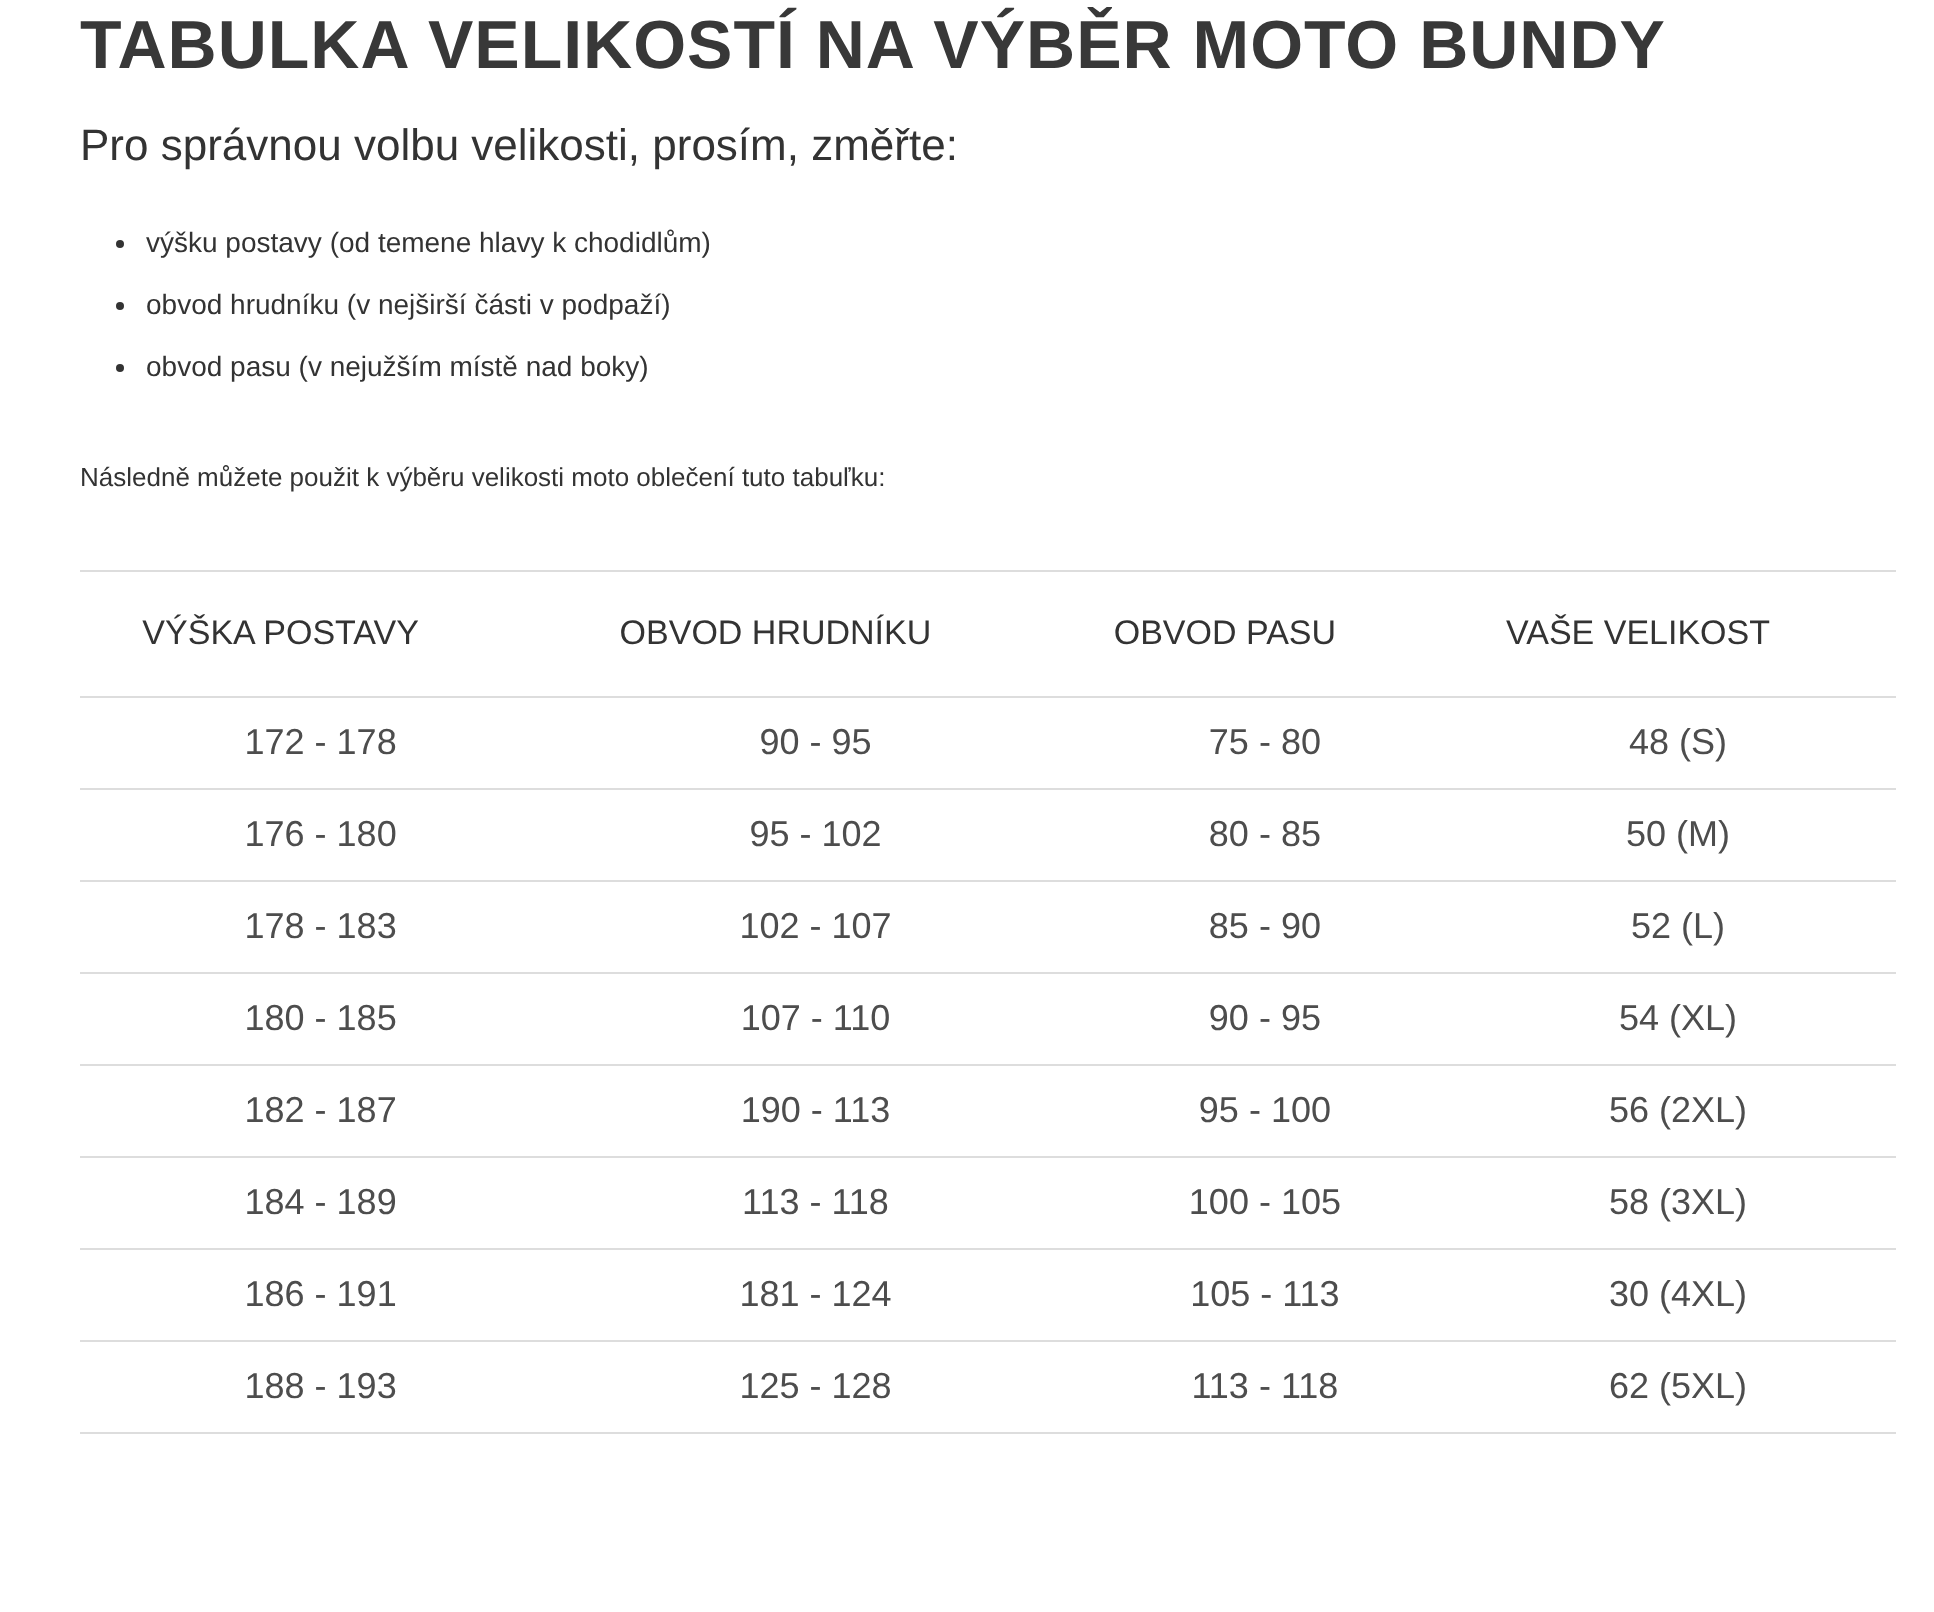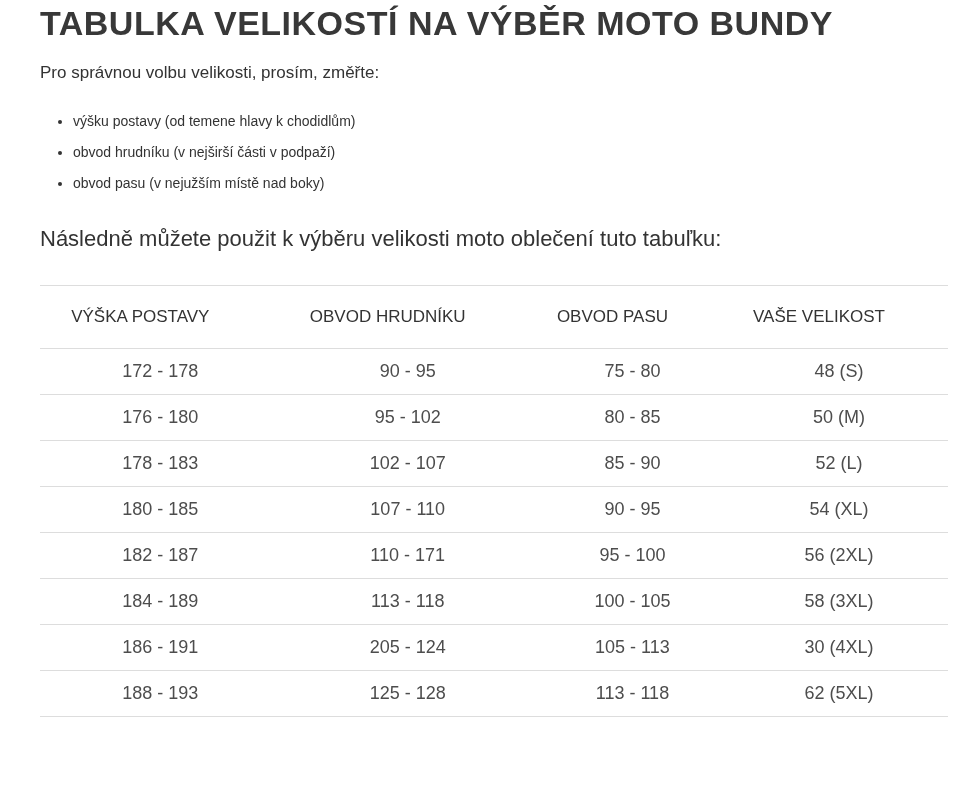--- a/index.html
+++ b/index.html
@@ -21,35 +21,35 @@
   h1.page-title {
     margin: 5px 0 0 0;
     font-size: 34px;
     line-height: 36px;
     font-weight: 800;
     letter-spacing: 0.5px;
     color: #383838;
   }
   p.intro {
     margin: 21px 0 0 0;
-    font-size: 17px;
+    font-size: 22px;
     line-height: 21px;
   }
   ul.measure-list {
     margin: 28px 0 0 0;
     padding-left: 33px;
     font-size: 14px;
     line-height: 21px;
   }
   ul.measure-list li + li {
     margin-top: 10px;
   }
   p.note {
     margin: 34px 0 0 0;
-    font-size: 22px;
+    font-size: 13px;
     line-height: 21px;
   }
   table.size-table {
     margin-top: 36px;
     width: 908px;
     border-collapse: collapse;
     border-top: 1px solid #dddddd;
     table-layout: fixed;
   }
   table.size-table th {
@@ -129,33 +129,33 @@
           <td>52 (L)</td>
         </tr>
         <tr>
           <td>180 - 185</td>
           <td>107 - 110</td>
           <td>90 - 95</td>
           <td>54 (XL)</td>
         </tr>
         <tr>
           <td>182 - 187</td>
-          <td>110 - 171</td>
+          <td>190 - 113</td>
           <td>95 - 100</td>
           <td>56 (2XL)</td>
         </tr>
         <tr>
           <td>184 - 189</td>
           <td>113 - 118</td>
           <td>100 - 105</td>
           <td>58 (3XL)</td>
         </tr>
         <tr>
           <td>186 - 191</td>
-          <td>205 - 124</td>
+          <td>181 - 124</td>
           <td>105 - 113</td>
           <td>30 (4XL)</td>
         </tr>
         <tr>
           <td>188 - 193</td>
           <td>125 - 128</td>
           <td>113 - 118</td>
           <td>62 (5XL)</td>
         </tr>
       </tbody>

